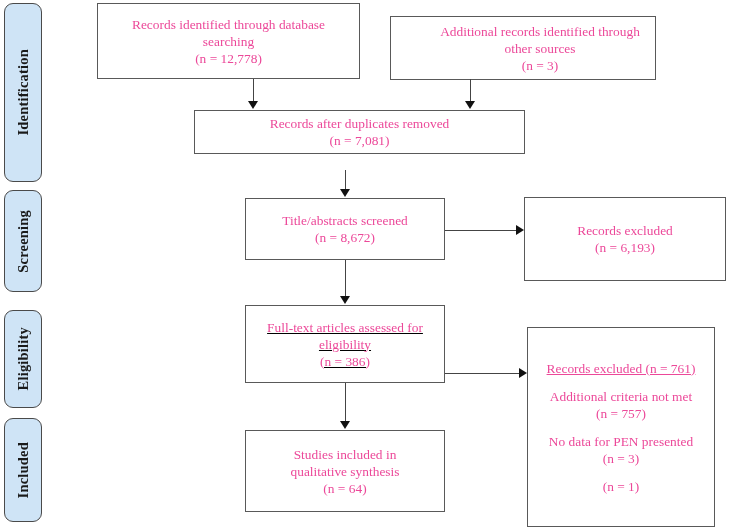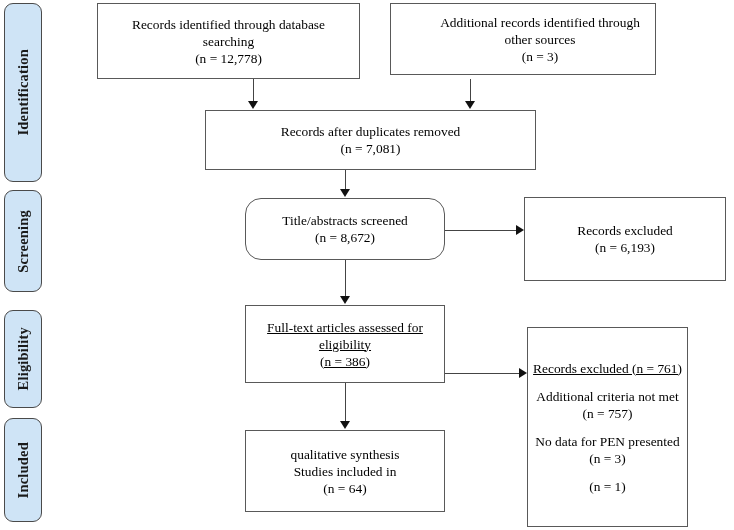--- a/index.html
+++ b/index.html
@@ -49,21 +49,21 @@
     display: flex;
     flex-direction: column;
     align-items: center;
     justify-content: center;
     text-align: center;
     padding: 3px 6px;
   }
   .fbox .line {
     font-family: "Liberation Serif", "DejaVu Serif", serif;
     font-size: 13.4px;
-    color: #000000;
+    color: #ec4899;
     line-height: 17px;
     white-space: nowrap;
   }
   .fbox .line.underline {
     text-decoration: underline;
   }
   .fbox .gap {
     height: 11px;
   }
 
@@ -115,41 +115,41 @@
   <div class="stage" style="top:418px; height:104px;">
     <span class="stage-label">Included</span>
   </div>
 
   <div class="fbox" style="left:97px; top:3px; width:263px; height:76px;">
     <div class="line">Records identified through database</div>
     <div class="line">searching</div>
     <div class="line">(n = 12,778)</div>
   </div>
 
-  <div class="fbox" style="left:390px; top:3px; width:266px; height:72px;padding-left:40px;">
+  <div class="fbox" style="left:390px; top:16px; width:266px; height:64px;padding-left:40px;">
     <div class="line">Additional records identified through</div>
     <div class="line">other sources</div>
     <div class="line">(n = 3)</div>
   </div>
 
   <div class="vline" style="left:253px; top:79px; height:24px;"></div>
   <div class="arrow-down" style="left:248px; top:101px;"></div>
 
   <div class="vline" style="left:470px; top:79px; height:24px;"></div>
   <div class="arrow-down" style="left:465px; top:101px;"></div>
 
-  <div class="fbox" style="left:205px; top:110px; width:331px; height:60px;">
+  <div class="fbox" style="left:194px; top:110px; width:331px; height:44px;">
     <div class="line">Records after duplicates removed</div>
     <div class="line">(n = 7,081)</div>
   </div>
 
   <div class="vline" style="left:345px; top:170px; height:20px;"></div>
   <div class="arrow-down" style="left:340px; top:189px;"></div>
 
-  <div class="fbox" style="left:245px; top:198px; width:200px; height:62px;border-radius:16px;">
+  <div class="fbox" style="left:245px; top:198px; width:200px; height:62px;">
     <div class="line">Title/abstracts screened</div>
     <div class="line">(n = 8,672)</div>
   </div>
 
   <div class="fbox" style="left:524px; top:197px; width:202px; height:84px;">
     <div class="line">Records excluded</div>
     <div class="line">(n = 6,193)</div>
   </div>
 
   <div class="hline" style="left:445px; top:230px; width:71px;"></div>
@@ -157,37 +157,37 @@
 
   <div class="vline" style="left:345px; top:260px; height:37px;"></div>
   <div class="arrow-down" style="left:340px; top:296px;"></div>
 
   <div class="fbox" style="left:245px; top:305px; width:200px; height:78px;text-decoration:underline;">
     <div class="line">Full-text articles assessed for</div>
     <div class="line">eligibility</div>
     <div class="line">(n = 386)</div>
   </div>
 
-  <div class="fbox" style="left:527px; top:327px; width:161px; height:200px;">
+  <div class="fbox" style="left:527px; top:327px; width:188px; height:200px;">
     <div class="line underline">Records excluded (n = 761)</div>
     <div class="gap"></div>
     <div class="line">Additional criteria not met</div>
     <div class="line">(n = 757)</div>
     <div class="gap"></div>
     <div class="line">No data for PEN presented</div>
     <div class="line">(n = 3)</div>
     <div class="gap"></div>
     <div class="line">(n = 1)</div>
   </div>
 
   <div class="hline" style="left:445px; top:373px; width:74px;"></div>
   <div class="arrow-right" style="left:519px; top:368px;"></div>
 
   <div class="vline" style="left:345px; top:383px; height:39px;"></div>
   <div class="arrow-down" style="left:340px; top:421px;"></div>
 
   <div class="fbox" style="left:245px; top:430px; width:200px; height:82px;">
+    <div class="line">Studies included in</div>
     <div class="line">qualitative synthesis</div>
-    <div class="line">Studies included in</div>
     <div class="line">(n = 64)</div>
   </div>
 
 </div>
 
 </body></html>

